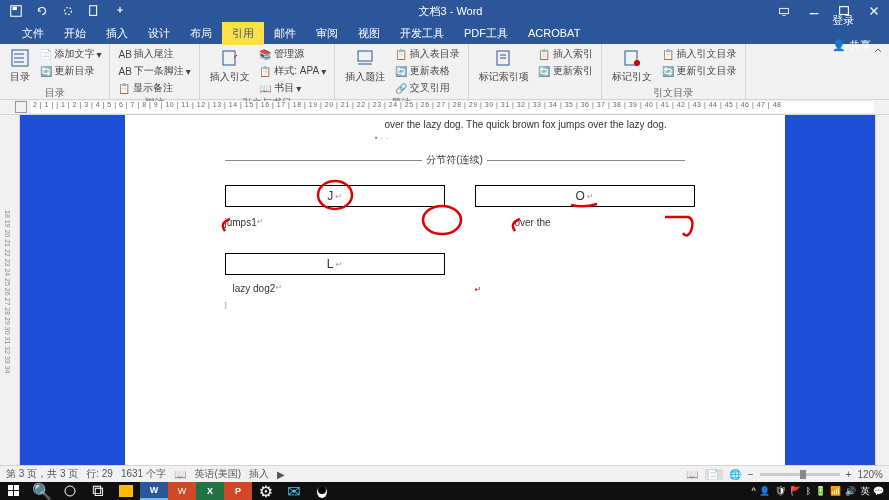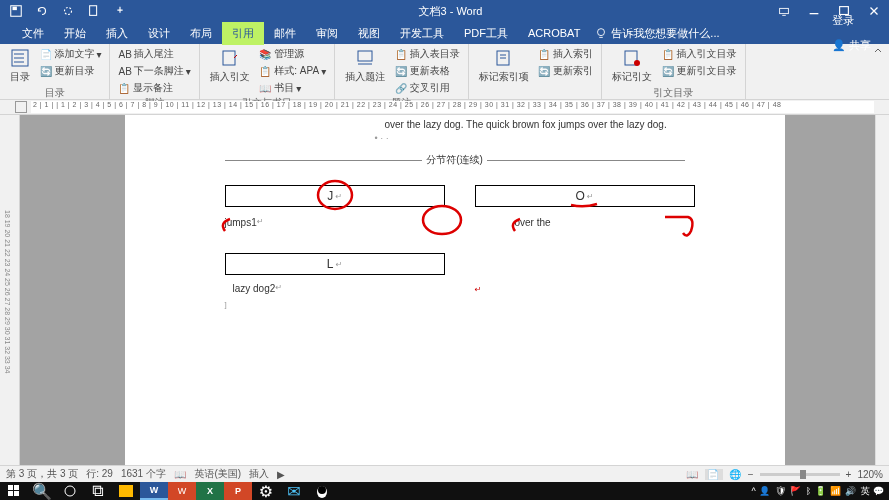--- a/index.html
+++ b/index.html
@@ -5,35 +5,35 @@
 * { margin: 0; padding: 0; box-sizing: border-box; font-family: "Microsoft YaHei", Arial, sans-serif; }
 body { width: 889px; height: 500px; background: #fff; overflow: hidden; position: relative; }
 .titlebar { background: #2b579a; height: 22px; display: flex; align-items: center; color: #fff; font-size: 11px; }
 .title-left { display: flex; align-items: center; gap: 2px; padding-left: 4px; }
 .title-btn { width: 24px; height: 20px; display: flex; align-items: center; justify-content: center; cursor: pointer; }
 .title-center { flex: 1; text-align: center; }
 .title-right { display: flex; align-items: center; }
 .title-right .title-btn { width: 30px; }
 .menubar { background: #2b579a; height: 22px; display: flex; align-items: center; font-size: 11px; color: #fff; padding-left: 12px; }
 .menubar .tab { padding: 4px 10px; cursor: pointer; }
-.menubar .tab.active { background: #bef264; color: #2b579a; }
+.menubar .tab.active { background: #fde047; color: #2b579a; }
 .menubar .tell { margin-left: 4px; display: flex; align-items: center; gap: 3px; }
 .menubar .right { margin-left: auto; padding-right: 18px; display: flex; gap: 10px; flex-direction: column; }
 .ribbon { background: #f1f1f1; height: 56px; display: flex; border-bottom: 1px solid #d4d4d4; font-size: 10px; }
 .ribbon-group { border-right: 1px solid #d4d4d4; padding: 2px 6px 0; display: flex; flex-direction: column; justify-content: space-between; }
 .ribbon-group .label { text-align: center; color: #666; font-size: 10px; padding-bottom: 1px; }
 .ribbon-row { display: flex; gap: 4px; }
 .ribbon-col { display: flex; flex-direction: column; gap: 1px; }
 .rbtn { padding: 1px 2px; cursor: pointer; white-space: nowrap; color: #444; display: flex; align-items: center; gap: 2px; }
 .rbtn.big { flex-direction: column; align-items: center; padding: 2px 4px; }
 .ico { width: 14px; height: 14px; display: inline-block; }
 .ico.big { width: 20px; height: 20px; }
 .ruler-area { background: #f1f1f1; height: 15px; display: flex; font-size: 8px; color: #666; align-items: center; padding: 0 15px; border-bottom: 1px solid #d4d4d4; }
 .ruler { flex: 1; height: 12px; background: #fff; position: relative; overflow: hidden; font-size: 7px; letter-spacing: 0.5px; padding-left: 2px; white-space: nowrap; }
-.doc-area { background: #a3a3a3; height: 350px; display: flex; }
+.doc-area { background: #1d4ed8; height: 350px; display: flex; }
 .gutter { width: 20px; background: #f1f1f1; border-right: 1px solid #d4d4d4; font-size: 7px; color: #888; text-align: center; padding-top: 4px; }
 .page { background: #fff; margin: 0 auto; width: 660px; height: 100%; position: relative; padding: 0 50px; font-size: 11px; color: #333; }
 .page .frag { position: absolute; top: 4px; left: 260px; font-size: 10px; }
 .page .dots { position: absolute; top: 18px; left: 250px; font-size: 9px; color: #999; }
 .section-break { position: absolute; top: 38px; left: 100px; right: 100px; display: flex; align-items: center; font-size: 10px; }
 .section-break .line { flex: 1; border-top: 1px solid #888; }
 .section-break span { padding: 0 4px; }
 .heading-box { position: absolute; border: 1.5px solid #000; height: 22px; display: flex; align-items: center; justify-content: center; font-size: 12px; }
 .h1 { top: 70px; left: 100px; width: 220px; }
 .h2 { top: 70px; left: 350px; width: 220px; }
@@ -119,27 +119,20 @@
   <div class="tab">插入</div>
   <div class="tab">设计</div>
   <div class="tab">布局</div>
   <div class="tab active">引用</div>
   <div class="tab">邮件</div>
   <div class="tab">审阅</div>
   <div class="tab">视图</div>
   <div class="tab">开发工具</div>
   <div class="tab">PDF工具</div>
   <div class="tab">ACROBAT</div>
-  <div class="tell">
-    <svg class="ico" viewBox="0 0 16 16">
-        <circle cx="8" cy="7" r="4" fill="none" stroke="#fff"></circle>
-        <path d="M6 13 L10 13" stroke="#fff"></path>
-      </svg>
-    <span>告诉我您想要做什么...</span>
-  </div>
   <div class="right">
     <span>登录</span>
     <span><span>👤 </span><span>共享</span></span>
   </div>
 </div>
 
 <div class="ribbon">
   <div class="ribbon-group">
     <div class="ribbon-row">
       <div class="rbtn big">

